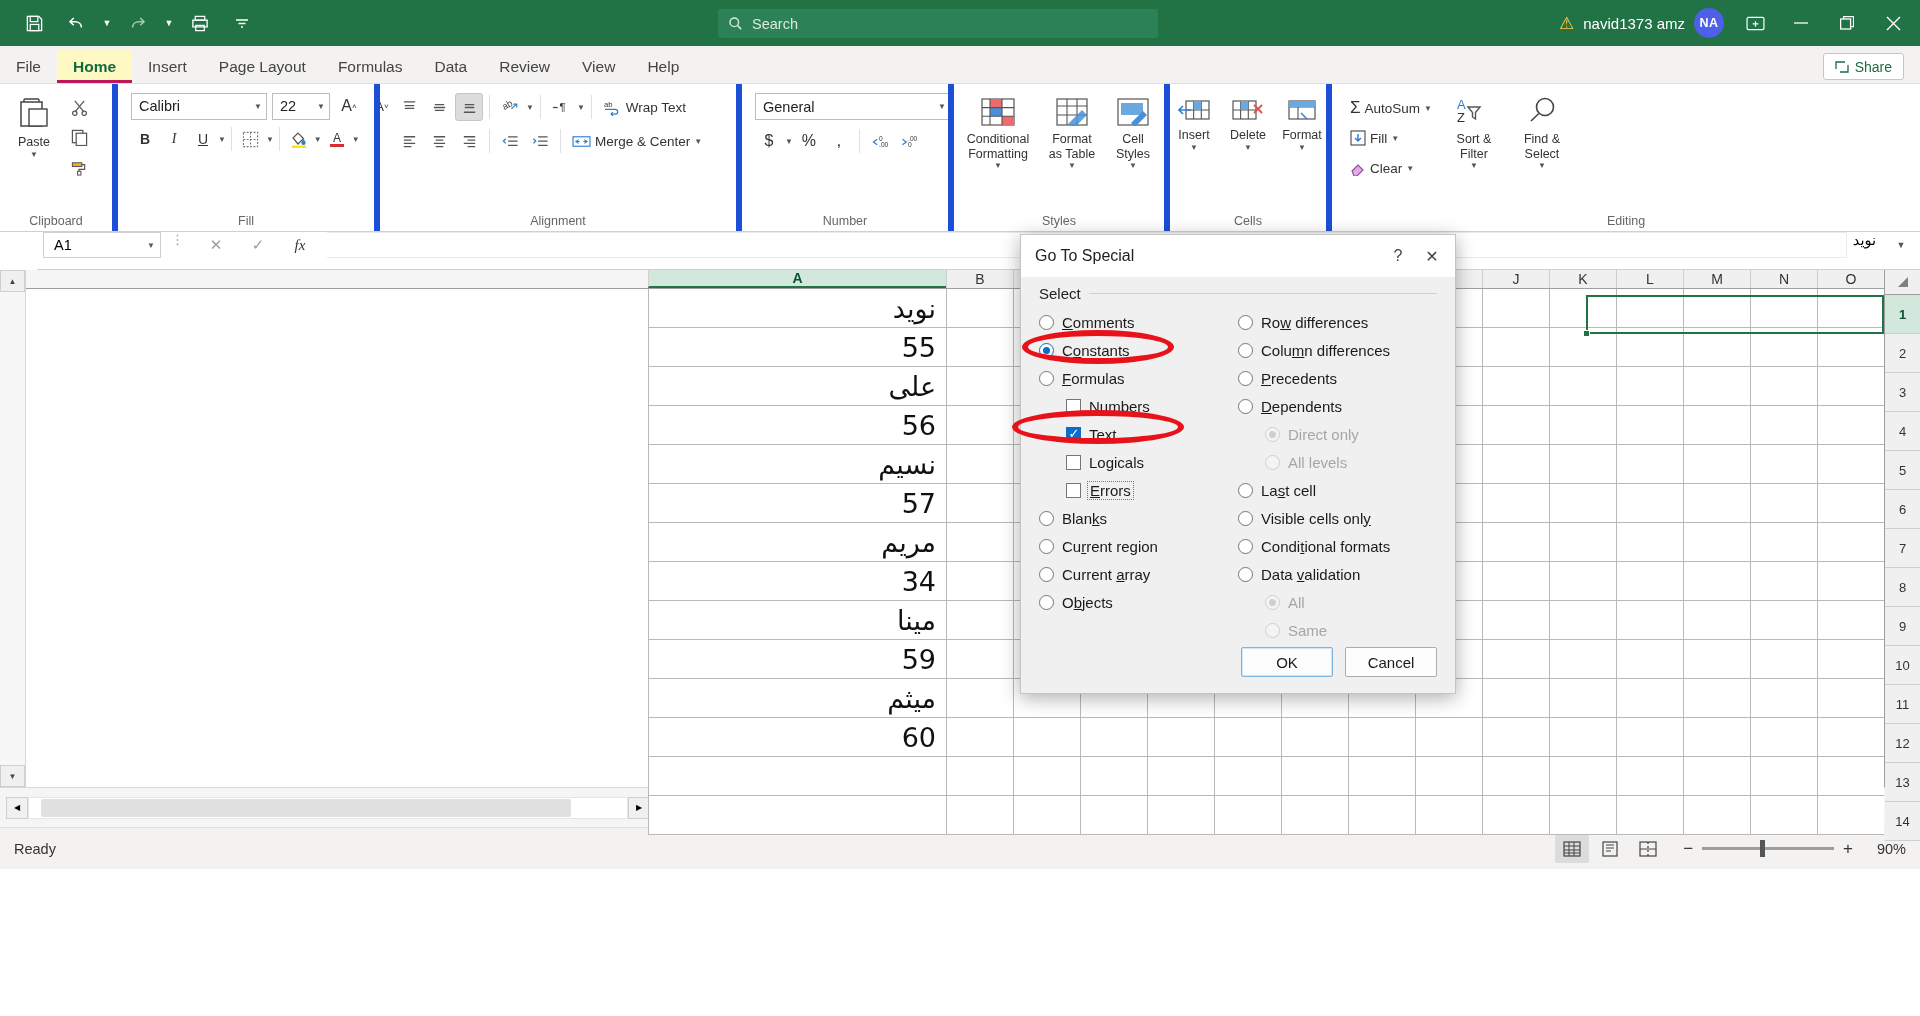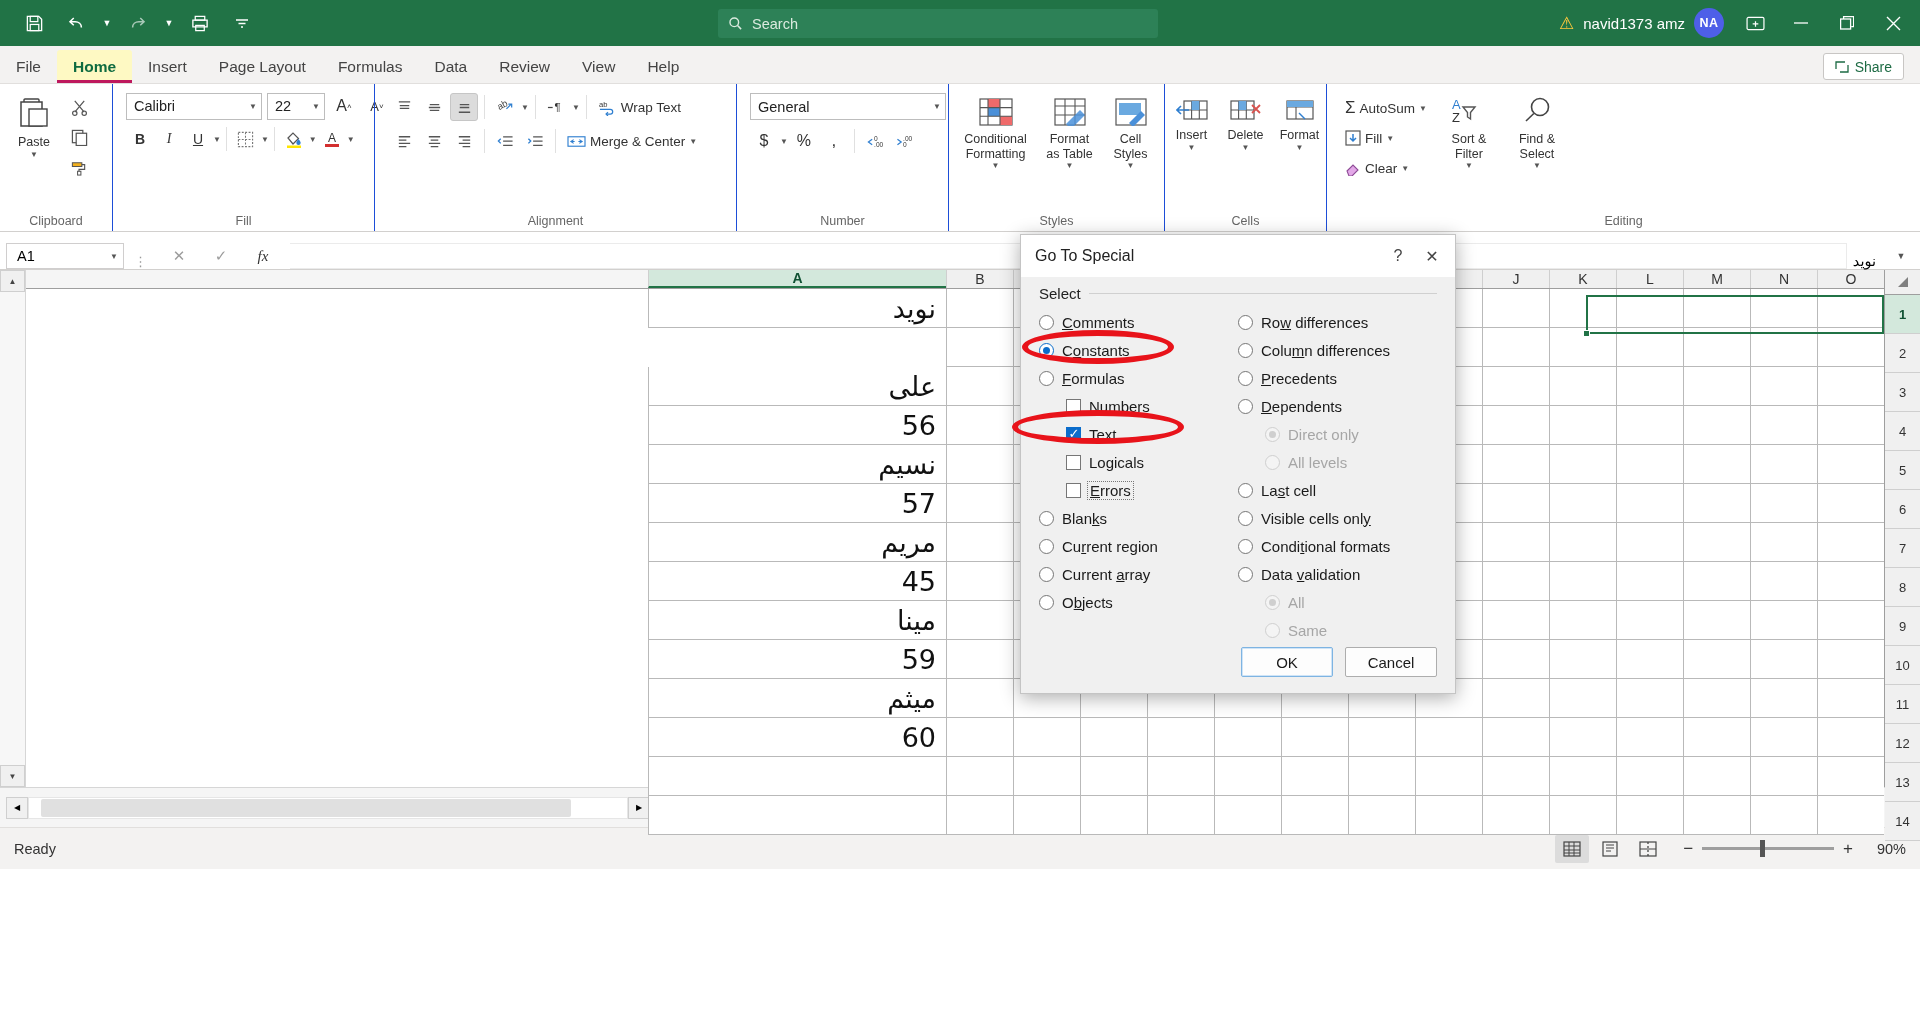--- a/index.html
+++ b/index.html
@@ -59,21 +59,21 @@
     height: 27px; padding: 0 11px; font-size: 14px; color: #1d6b44;
     display: flex; align-items: center; gap: 6px;
   }
 
   
   .ribbon {
     height: 148px; background: #fff; display: flex; align-items: stretch;
     border-bottom: 1px solid #d2d0ce; position: relative;
   }
   .rgroup { display: flex; flex-direction: column; position: relative; padding: 4px 5px 0 5px; }
-  .rgroup + .rgroup { border-left: 1px solid #1d4ed8; }
+  .rgroup + .rgroup { border-left: 6px solid #1d4ed8; }
   .rg-body { flex: 1; display: flex; align-items: flex-start; gap: 2px; padding-top: 3px; }
   .rg-label {
     text-align: center; font-size: 12.5px; color: #666; height: 20px;
     line-height: 20px; position: relative;
   }
   .bigbtn {
     display: flex; flex-direction: column; align-items: center; justify-content: flex-start;
     padding: 4px 7px; border-radius: 3px; font-size: 12.5px; color: #333;
     min-width: 50px; text-align: center; line-height: 1.15;
   }
@@ -90,22 +90,22 @@
   .caret { font-size: 8px; color: #555; }
   .combo {
     border: 1px solid #bdbdbd; background: #fff; height: 27px; display: flex;
     align-items: center; padding: 0 4px 0 7px; font-size: 14.5px; color: #222;
   }
   .combo .cv { flex: 1; overflow: hidden; white-space: nowrap; }
   .divider-v { width: 1px; background: #e0e0e0; margin: 2px 4px; align-self: stretch; }
 
   
   .fbar {
-    height: 38px; background: #fff; display: flex; align-items: flex-end;
-    border-bottom: 1px solid #d2d0ce; padding: 0 6px; gap: 6px;
+    height: 38px; background: #fff; display: flex; align-items: flex-start;
+    border-bottom: 1px solid #d2d0ce; padding: 0 6px; gap: 6px; margin-left: 37px;
   }
   .namebox {
     width: 118px; height: 26px; border: 1px solid #d0cece; background:#fff;
     display: flex; align-items: center; padding: 0 5px 0 10px; font-size: 14.5px;
   }
   .namebox .nv { flex: 1; }
   .fb-dots { color: #999; font-size: 13px; padding: 0 4px; letter-spacing:1px; }
   .fb-icons { display: flex; align-items: center; gap: 0; }
   .fb-ic { width: 42px; height: 26px; display: flex; align-items: center; justify-content: center; font-size: 15px; color: #9c9c9c; }
   .fb-ic.fx { color: #333; font-style: italic; font-family: "Liberation Serif", serif; }
@@ -769,20 +769,21 @@
           <div class="cell" style="width: 67px;"></div>
           <div class="cell" style="width: 67px;"></div>
           <div class="cell" style="width: 67px;"></div>
           <div class="cell" style="width: 67px;"></div>
           <div class="cell" style="width: 67px;"></div>
           <div class="cell" style="width: 67px;"></div>
           <div class="cell" style="width: 67px;"></div>
           <div class="cell" style="width: 67px;"></div>
           <div class="cell" style="width: 67px;"></div>
           <div class="cell" style="width: 67px;"></div>
+          <div class="cell acell" style="width: 298px;">55</div>
         </div>
         <div class="grow">
           <div class="cell" style="width: 67px;"></div>
           <div class="cell" style="width: 67px;"></div>
           <div class="cell" style="width: 67px;"></div>
           <div class="cell" style="width: 67px;"></div>
           <div class="cell" style="width: 67px;"></div>
           <div class="cell" style="width: 67px;"></div>
           <div class="cell" style="width: 67px;"></div>
           <div class="cell" style="width: 67px;"></div>
@@ -870,21 +871,21 @@
           <div class="cell" style="width: 67px;"></div>
           <div class="cell" style="width: 67px;"></div>
           <div class="cell" style="width: 67px;"></div>
           <div class="cell" style="width: 67px;"></div>
           <div class="cell" style="width: 67px;"></div>
           <div class="cell" style="width: 67px;"></div>
           <div class="cell" style="width: 67px;"></div>
           <div class="cell" style="width: 67px;"></div>
           <div class="cell" style="width: 67px;"></div>
           <div class="cell" style="width: 67px;"></div>
-          <div class="cell acell" style="width: 298px;">45</div>
+          <div class="cell acell" style="width: 298px;">34</div>
         </div>
         <div class="grow">
           <div class="cell" style="width: 67px;"></div>
           <div class="cell" style="width: 67px;"></div>
           <div class="cell" style="width: 67px;"></div>
           <div class="cell" style="width: 67px;"></div>
           <div class="cell" style="width: 67px;"></div>
           <div class="cell" style="width: 67px;"></div>
           <div class="cell" style="width: 67px;"></div>
           <div class="cell" style="width: 67px;"></div>

